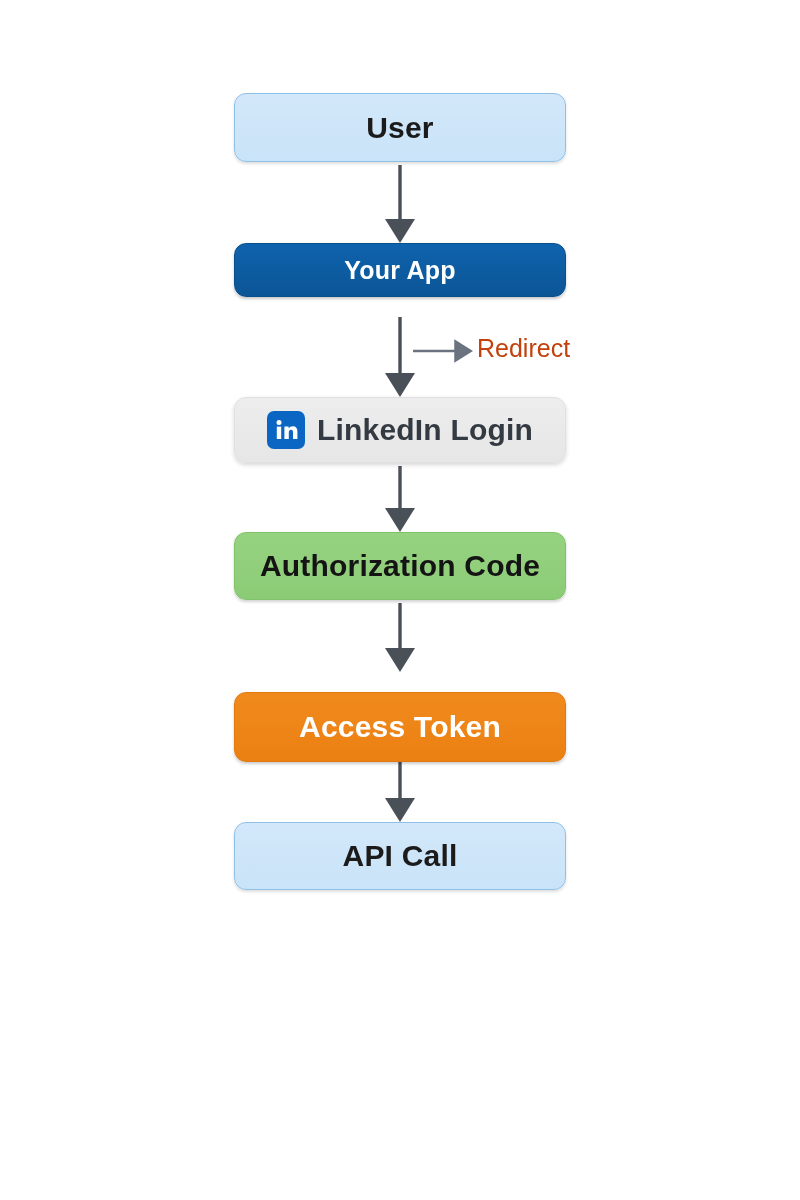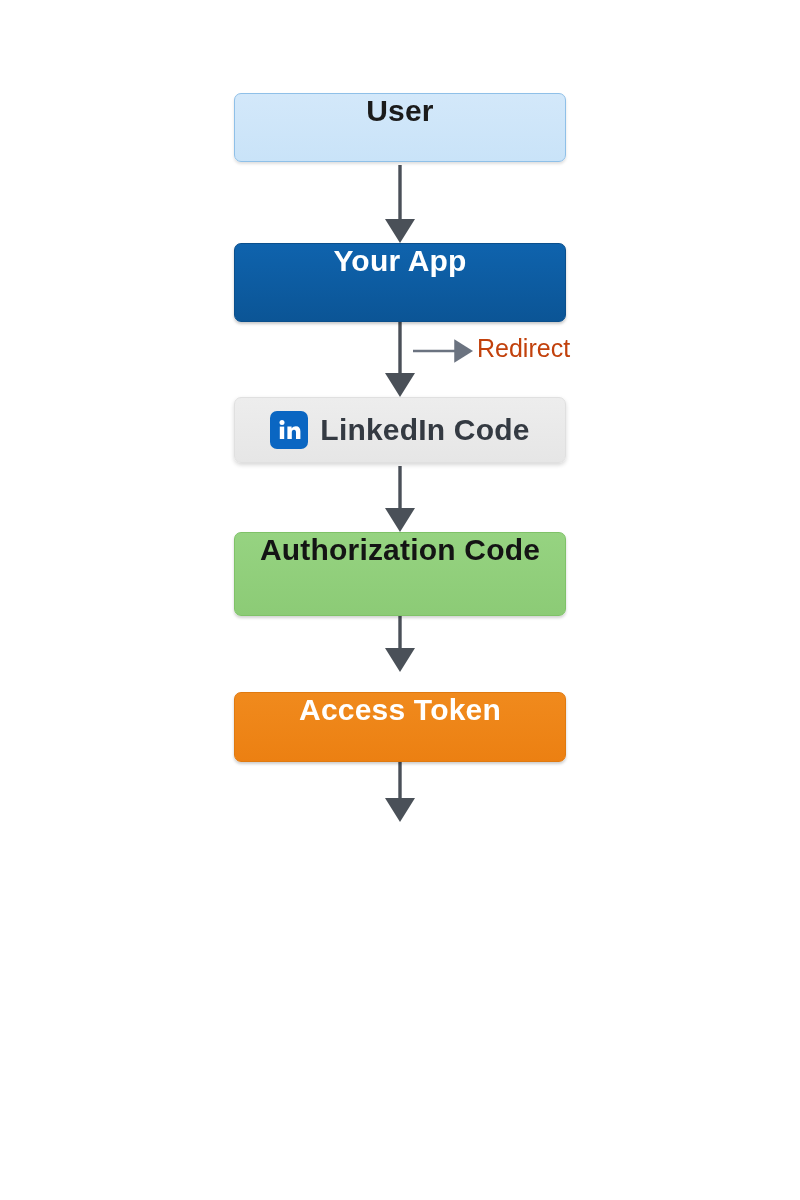--- a/index.html
+++ b/index.html
@@ -22,32 +22,33 @@
     width: 800px;
     height: 1200px;
   }
 
   .node {
     position: absolute;
     left: 234px;
     width: 332px;
     box-sizing: border-box;
     display: flex;
+    align-items: center;
     justify-content: center;
-    border-radius: 7px;
+    border-radius: 12px;
     font-weight: bold;
     letter-spacing: 0.2px;
     white-space: nowrap;
   }
 
   
   .n-user        { top: 93px;  height: 69px;  font-size: 30px; }
-  .n-yourapp     { top: 243px; height: 79px;  font-size: 30px; }
+  .n-yourapp     { top: 243px; height: 54px;  font-size: 25px; }
   .n-linkedin    { top: 397px; height: 66px;  font-size: 30px; }
-  .n-authcode    { top: 532px; height: 84px;  font-size: 30px; }
+  .n-authcode    { top: 532px; height: 68px;  font-size: 30px; }
   .n-token       { top: 692px; height: 70px;  font-size: 30px; }
   .n-apicall     { top: 822px; height: 68px;  font-size: 30px; }
 
   
   .fill-lightblue {
     background: linear-gradient(180deg, #d3e8fa 0%, #c9e3f8 100%);
     border: 1.5px solid #8fc0e8;
     color: #1b1b1b;
     box-shadow: 0 2px 3px rgba(0,0,0,0.13);
   }
@@ -172,28 +173,31 @@
   <div class="node n-linkedin fill-gray">
     <span class="li-inner">
       <span class="li-badge">
         <svg width="26" height="26" viewBox="0 0 26 26">
           <circle cx="6" cy="5.4" r="2.5" fill="#ffffff"></circle>
           <rect x="3.8" y="9.6" width="4.4" height="12.4" fill="#ffffff"></rect>
           <path d="M11.4,9.6 h4.2 v1.8 c0.9,-1.5 2.6,-2.2 4.3,-2.2 c3.1,0 4.5,2 4.5,5.2 V22 h-4.4 v-6.6
                    c0,-1.7 -0.6,-2.6 -2,-2.6 c-1.5,0 -2.2,1 -2.2,2.7 V22 h-4.4 z" fill="#ffffff"></path>
         </svg>
       </span>
-      <span class="li-label">LinkedIn Code</span>
+      <span class="li-label">LinkedIn Login</span>
     </span>
   </div>
 
   <div class="node n-authcode fill-green">
     <span>Authorization Code</span>
   </div>
 
   <div class="node n-token fill-orange">
     <span>Access Token</span>
   </div>
 
+  <div class="node n-apicall fill-lightblue">
+    <span>API Call</span>
+  </div>
 
   <div class="redirect-label">Redirect</div>
 
 </div>
 
 </body></html>

